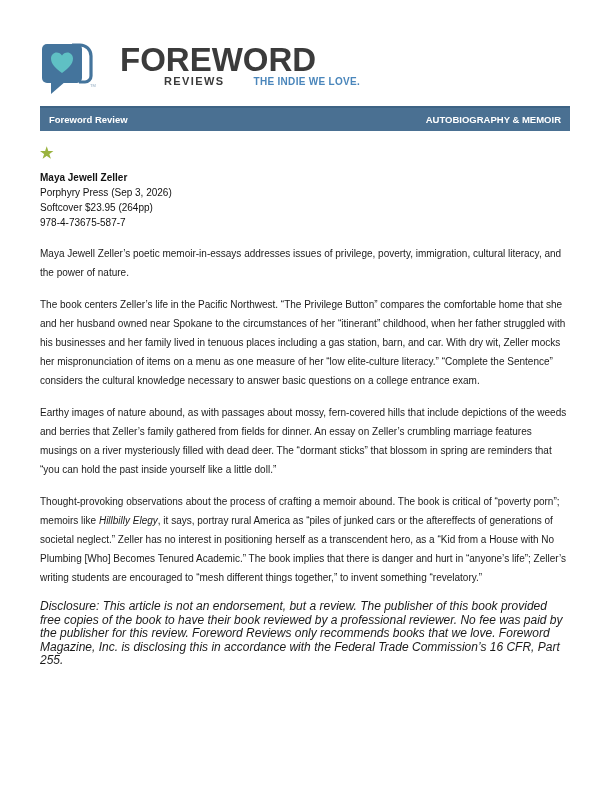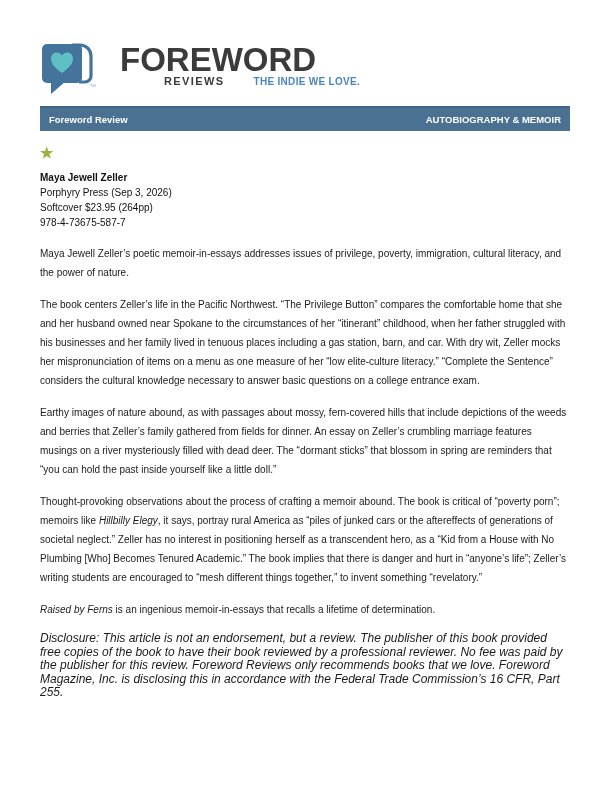--- a/index.html
+++ b/index.html
@@ -76,19 +76,18 @@
     <div>Porphyry Press (Sep 3, 2026)</div>
     <div>Softcover $23.95 (264pp)</div>
     <div>978-4-73675-587-7</div>
   </div>
 
   <div class="review-body">
       <p class="para"><span>Maya Jewell Zeller’s poetic memoir-in-essays addresses issues of privilege, poverty, immigration, cultural literacy, and the power of nature.</span></p>
       <p class="para"><span>The book centers Zeller’s life in the Pacific Northwest. “The Privilege Button” compares the comfortable home that she and her husband owned near Spokane to the circumstances of her “itinerant” childhood, when her father struggled with his businesses and her family lived in tenuous places including a gas station, barn, and car. With dry wit, Zeller mocks her mispronunciation of items on a menu as one measure of her “low elite-culture literacy.” “Complete the Sentence” considers the cultural knowledge necessary to answer basic questions on a college entrance exam.</span></p>
       <p class="para"><span>Earthy images of nature abound, as with passages about mossy, fern-covered hills that include depictions of the weeds and berries that Zeller’s family gathered from fields for dinner. An essay on Zeller’s crumbling marriage features musings on a river mysteriously filled with dead deer. The “dormant sticks” that blossom in spring are reminders that “you can hold the past inside yourself like a little doll.”</span></p>
       <p class="para"><span>Thought-provoking observations about the process of crafting a memoir abound. The book is critical of “poverty porn”; memoirs like </span><em>Hillbilly Elegy</em><span>, it says, portray rural America as “piles of junked cars or the aftereffects of generations of societal neglect.” Zeller has no interest in positioning herself as a transcendent hero, as a “Kid from a House with No Plumbing [Who] Becomes Tenured Academic.” The book implies that there is danger and hurt in “anyone’s life”; Zeller’s writing students are encouraged to “mesh different things together,” to invent something “revelatory.”</span></p>
-      <p class="para"><em>Raised by Ferns</em><span> is an ingenious memoir-in-essays that recalls a lifetime of determination.</span></p>
     </div>
 
 
   <div class="disclosure">Disclosure: This article is not an endorsement, but a review. The publisher of this book provided free copies of the book to have their book reviewed by a professional reviewer. No fee was paid by the publisher for this review. Foreword Reviews only recommends books that we love. Foreword Magazine, Inc. is disclosing this in accordance with the Federal Trade Commission’s 16 CFR, Part 255.</div>
 
 </div>
 
 </body></html>

